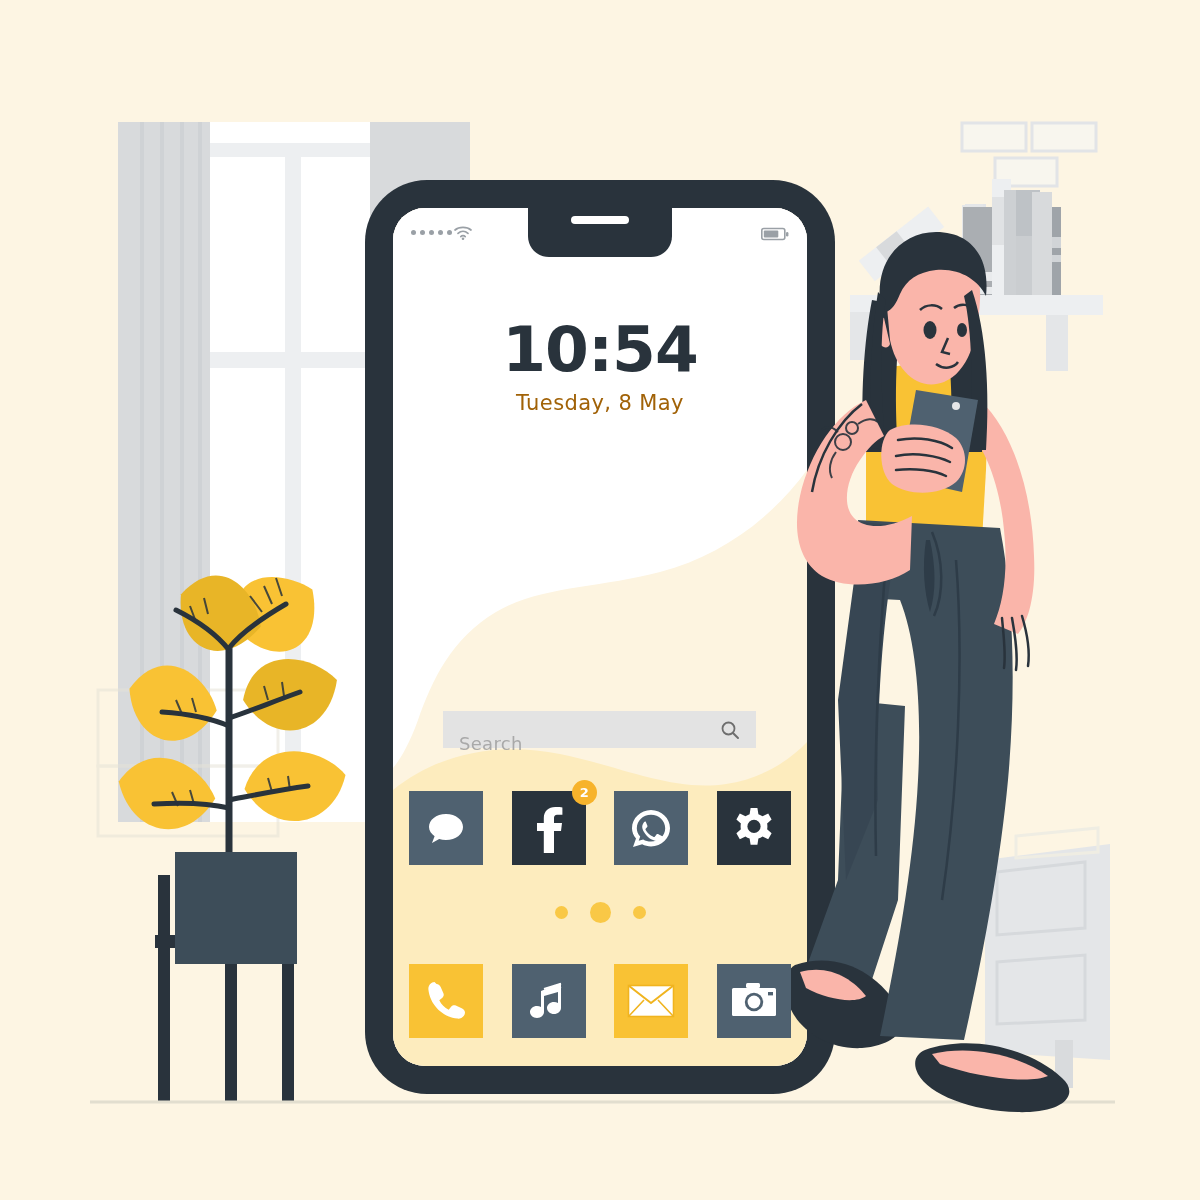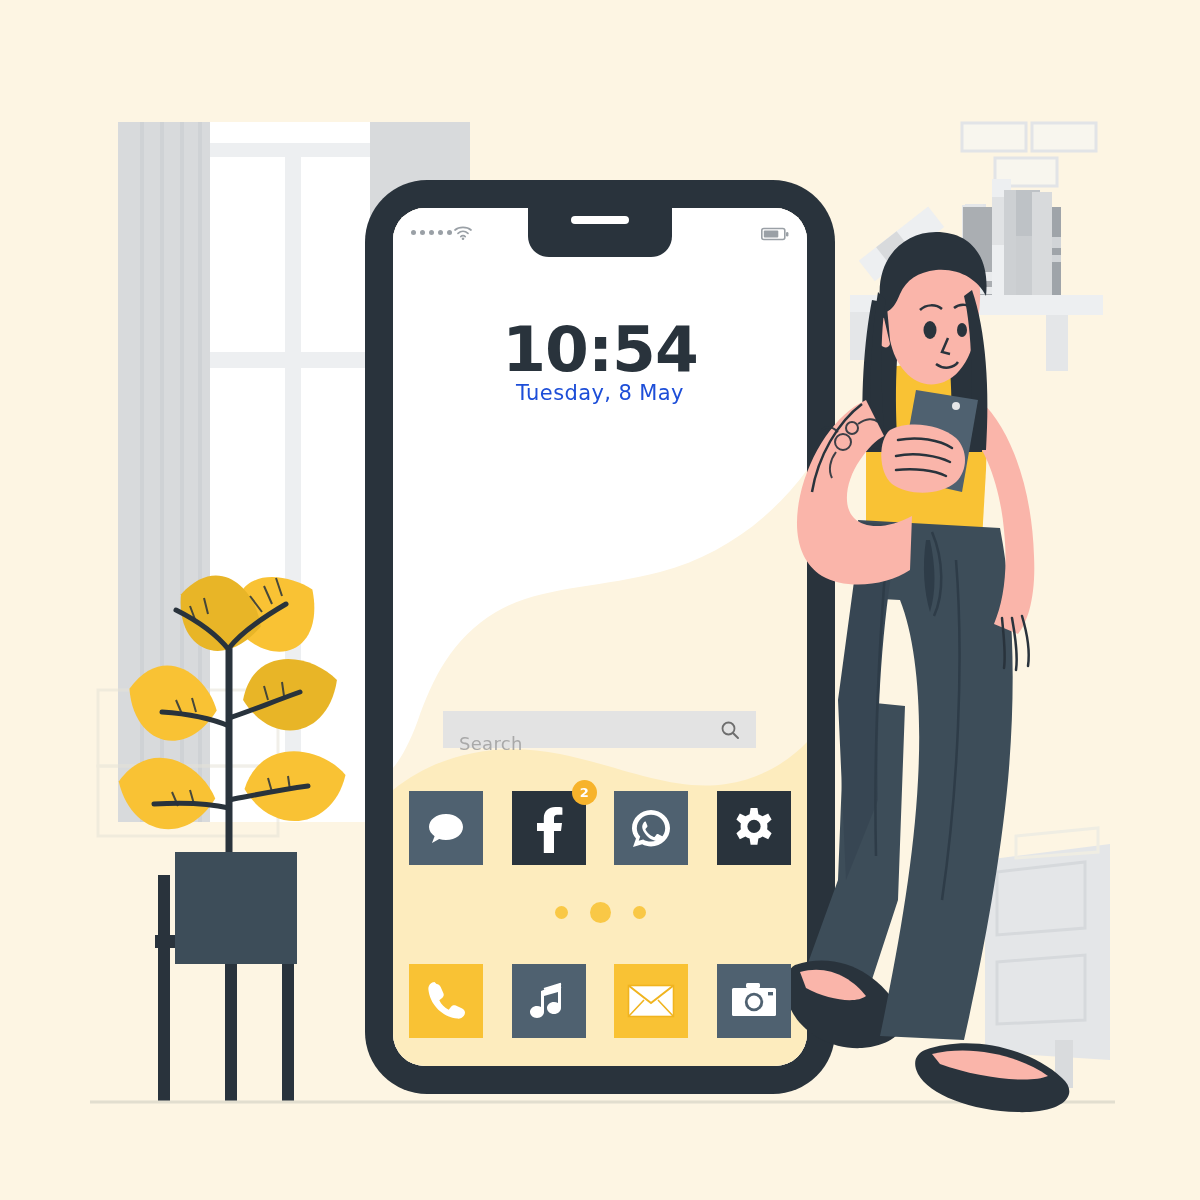--- a/index.html
+++ b/index.html
@@ -70,25 +70,25 @@
   }
   .clock-time {
     font-family: "DejaVu Sans", sans-serif;
     font-size: 63px;
     font-weight: 700;
     color: #29333C;
     letter-spacing: -1px;
     line-height: 1;
   }
   .clock-date {
-    margin-top: 0;
+    margin-top: 10px;
     font-family: "DejaVu Sans", sans-serif;
     font-size: 21px;
     font-weight: 400;
-    color: #1d4ed8;
+    color: #a16207;
     letter-spacing: 0.4px;
   }
 
   .weather {
     position: absolute;
     top: 248px;
     left: 0;
     width: 414px;
     text-align: center;
   }

